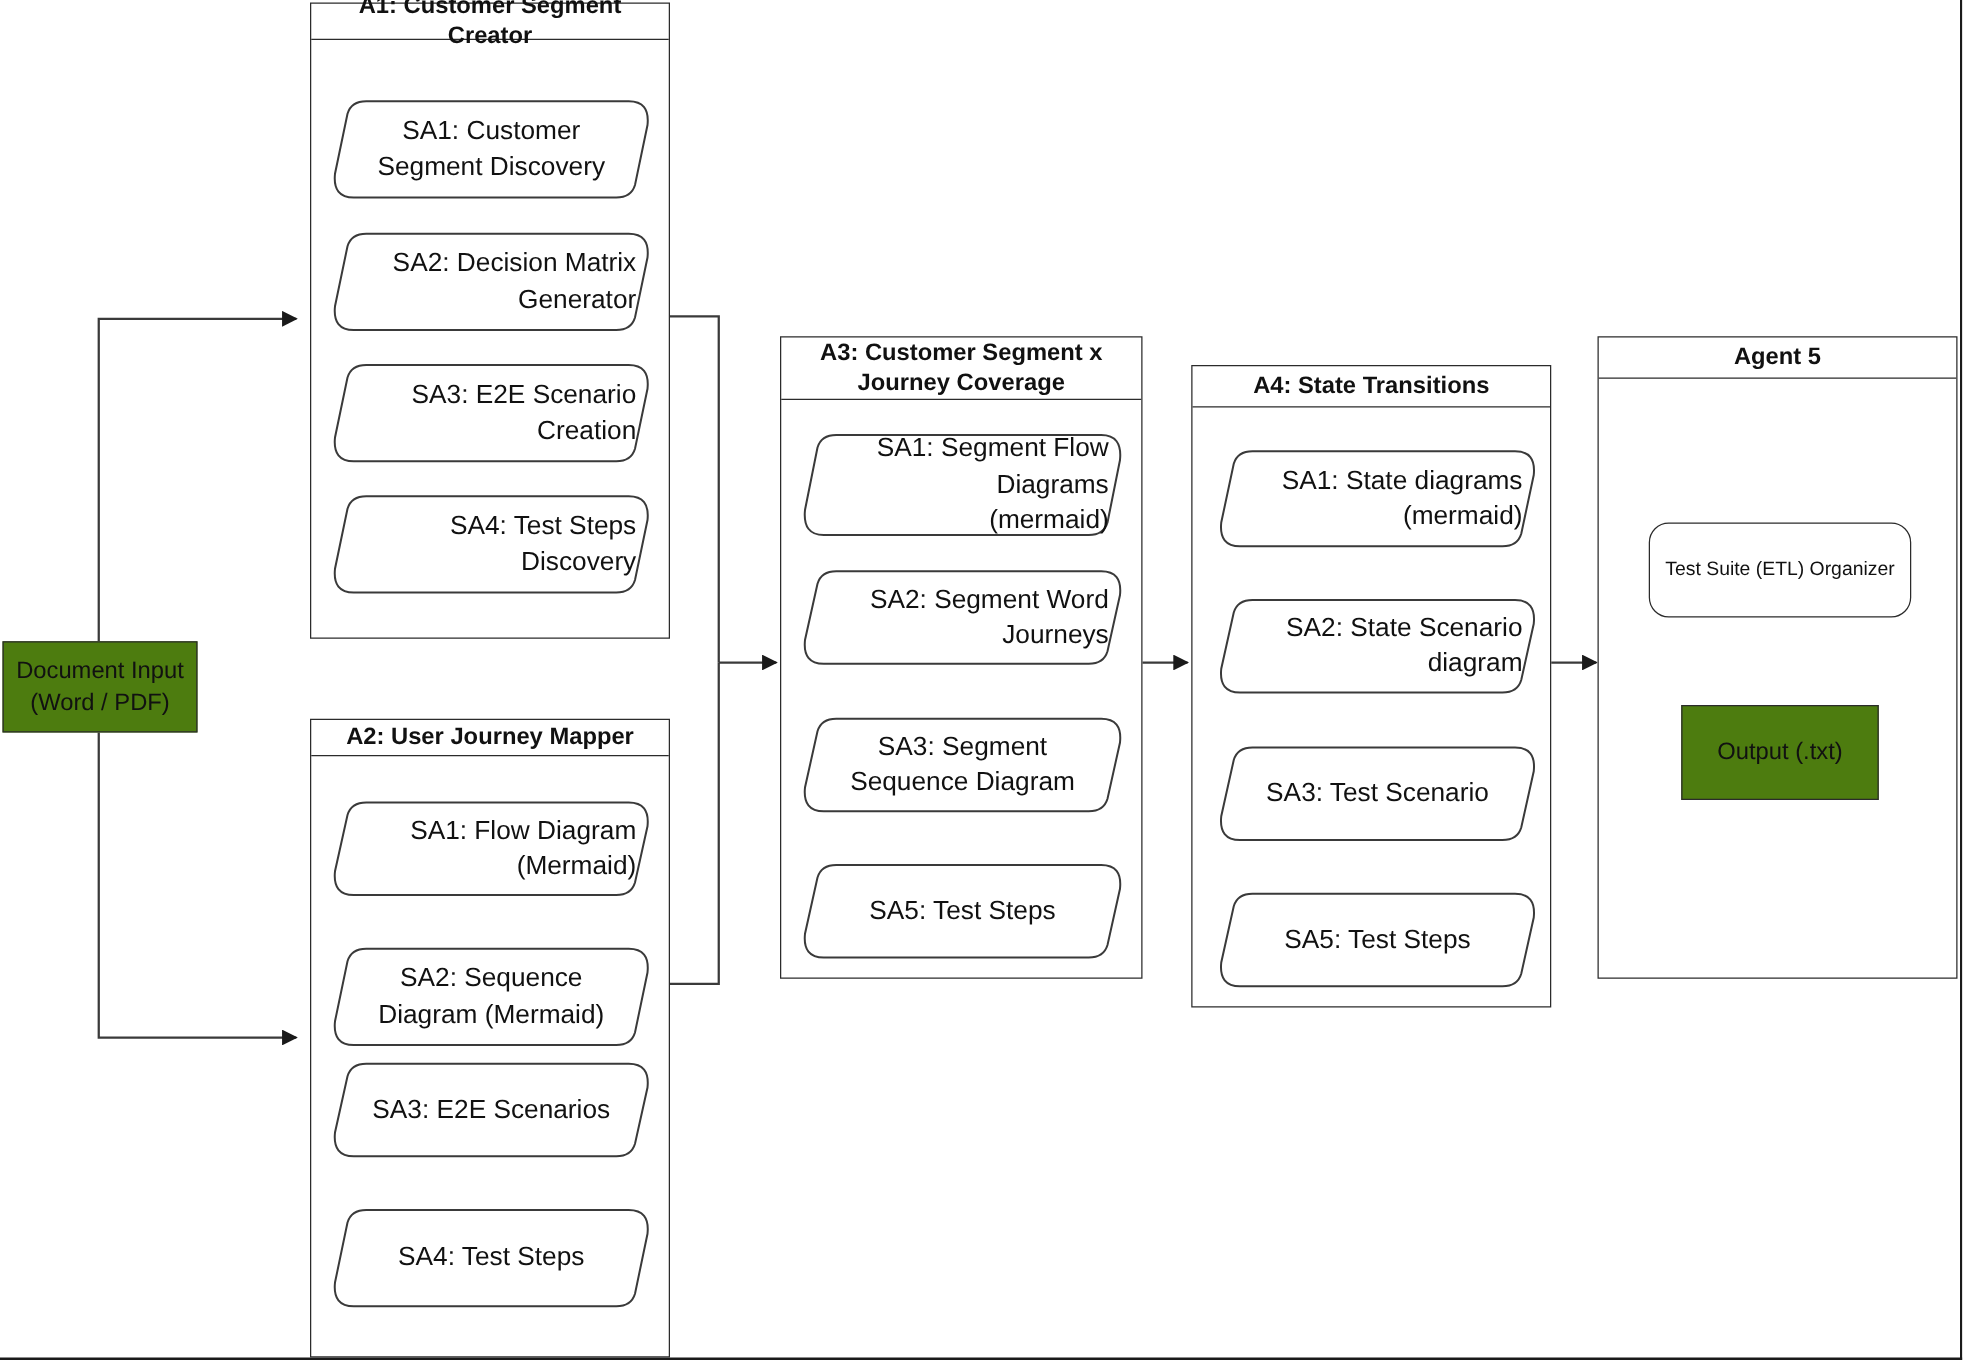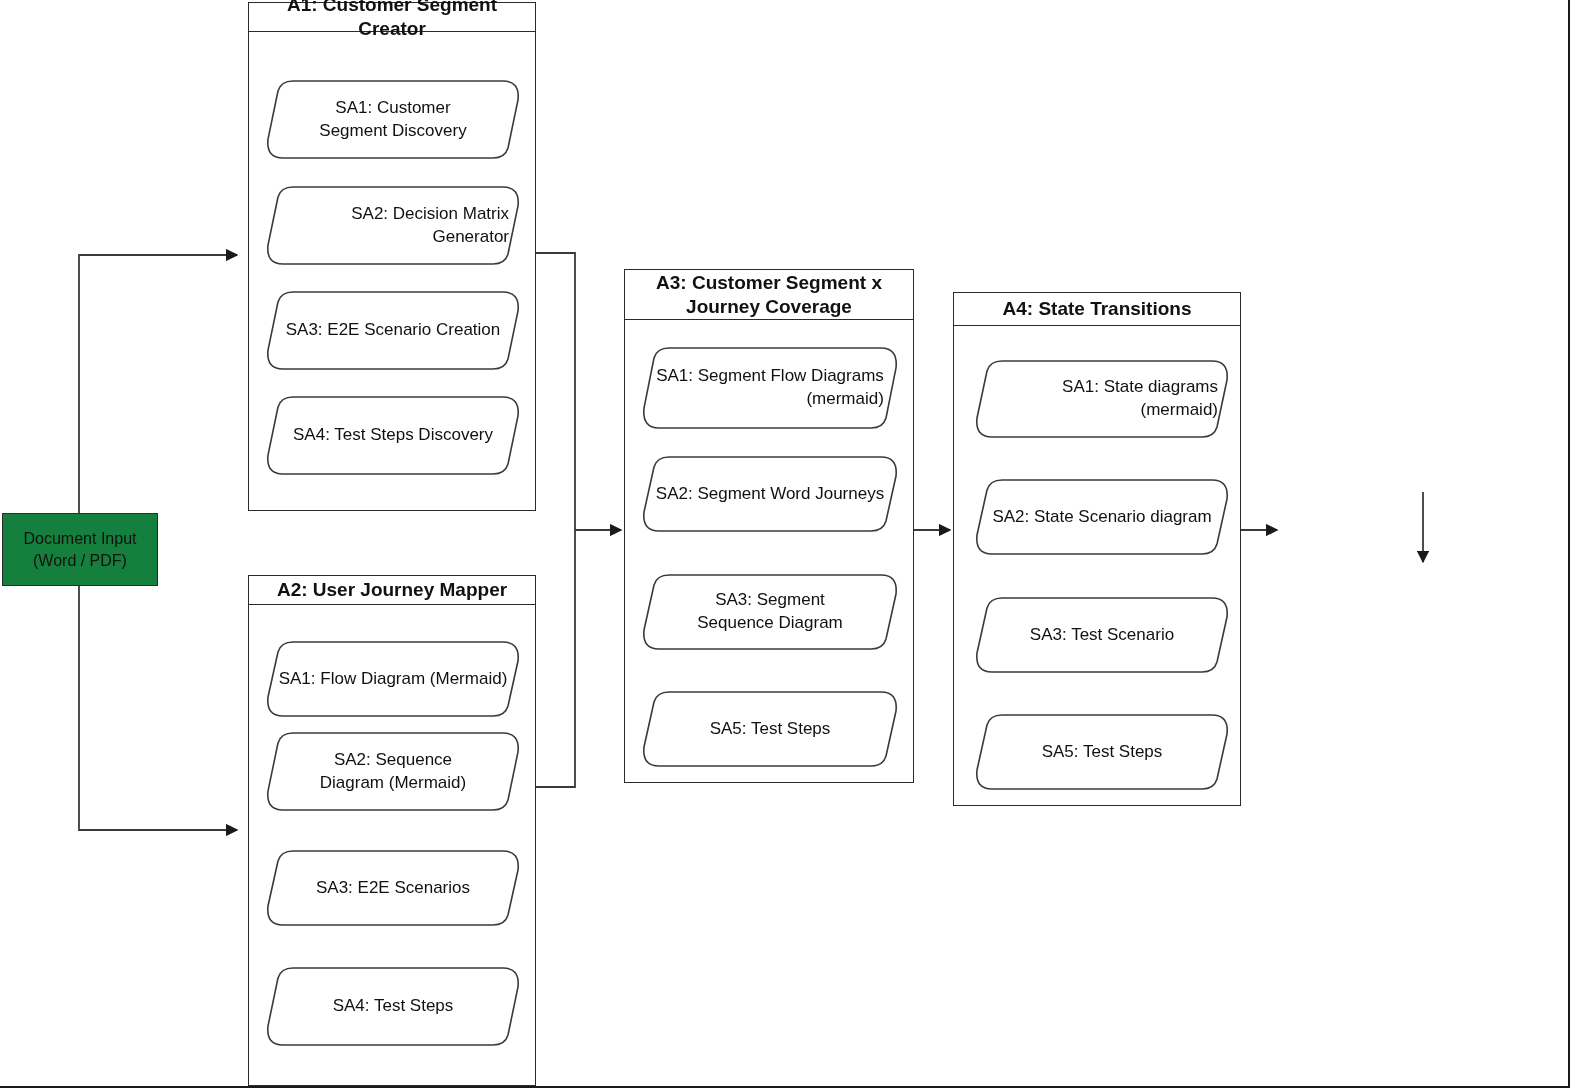--- a/index.html
+++ b/index.html
@@ -62,40 +62,40 @@
     overflow: visible;
   }
   .node-label {
     position: absolute;
     left: 0; top: 0;
     width: 100%; height: 100%;
     display: flex;
     align-items: center;
     justify-content: center;
     text-align: center;
-    font-size: 17px;
+    font-size: 21px;
     color: #111111;
     line-height: 1.35;
     box-sizing: border-box;
     padding: 0 30px;
     white-space: pre-line;
   }
   .node-label.tight { padding: 0 12px; text-align: right; }
 
   
   .rect-node {
     position: absolute;
     box-sizing: border-box;
     border: 1.6px solid #2b2b2b;
-    background: #15803d;
+    background: #4d7c0f;
     display: flex;
     align-items: center;
     justify-content: center;
     text-align: center;
-    font-size: 16px;
+    font-size: 19px;
     color: #111111;
     line-height: 1.35;
     white-space: pre-line;
   }
   .rrect-node {
     position: absolute;
     box-sizing: border-box;
     border: 1.6px solid #2b2b2b;
     border-radius: 16px;
     background: #ffffff;
@@ -205,21 +205,21 @@
   <div class="panel" style="left:248px; top:575px; width:288px; height:511px;">
     <div class="panel-title" style="height:29px;">A2: User Journey Mapper</div>
 
     <div class="node" style="left:16px; top:64px; width:256px; height:78px;">
       <svg width="256" height="78" viewBox="0 0 256 78">
         <path d="M 28 2 Q 16 2 13 12 L 3 57 Q 1 76 18 76 L 228 76 Q 240 76 243 66 L 253 21 Q 255 2 238 2 Z" fill="#ffffff" stroke="#3a3a3a" stroke-width="1.6"></path>
       </svg>
       <div class="node-label tight">SA1: Flow Diagram (Mermaid)</div>
     </div>
 
-    <div class="node" style="left:16px; top:155px; width:256px; height:81px;">
+    <div class="node" style="left:16px; top:181px; width:256px; height:81px;">
       <svg width="256" height="81" viewBox="0 0 256 81">
         <path d="M 28 2 Q 16 2 13 12 L 3 60 Q 1 79 18 79 L 228 79 Q 240 79 243 69 L 253 21 Q 255 2 238 2 Z" fill="#ffffff" stroke="#3a3a3a" stroke-width="1.6"></path>
       </svg>
       <div class="node-label">SA2: Sequence
 Diagram (Mermaid)</div>
     </div>
 
     <div class="node" style="left:16px; top:273px; width:256px; height:78px;">
       <svg width="256" height="78" viewBox="0 0 256 78">
         <path d="M 28 2 Q 16 2 13 12 L 3 57 Q 1 76 18 76 L 228 76 Q 240 76 243 66 L 253 21 Q 255 2 238 2 Z" fill="#ffffff" stroke="#3a3a3a" stroke-width="1.6"></path>
@@ -294,15 +294,26 @@
     </div>
 
     <div class="node" style="left:20px; top:420px; width:256px; height:78px;">
       <svg width="256" height="78" viewBox="0 0 256 78">
         <path d="M 28 2 Q 16 2 13 12 L 3 57 Q 1 76 18 76 L 228 76 Q 240 76 243 66 L 253 21 Q 255 2 238 2 Z" fill="#ffffff" stroke="#3a3a3a" stroke-width="1.6"></path>
       </svg>
       <div class="node-label tight">SA5: Test Steps</div>
     </div>
   </div>
 
+  <div class="panel" style="left:1278px; top:269px; width:288px; height:514px;">
+    <div class="panel-title" style="height:33px;">Agent 5</div>
+
+    <div class="rrect-node" style="left:40px; top:148px; width:210px; height:76px;">
+      <span>Test Suite (ETL) Organizer</span>
+    </div>
+
+    <div class="rect-node" style="left:66px; top:294px; width:158px; height:76px;">
+      <span>Output (.txt)</span>
+    </div>
+  </div>
 
   <div class="page-frame"></div>
 </div>
 
 </body></html>

